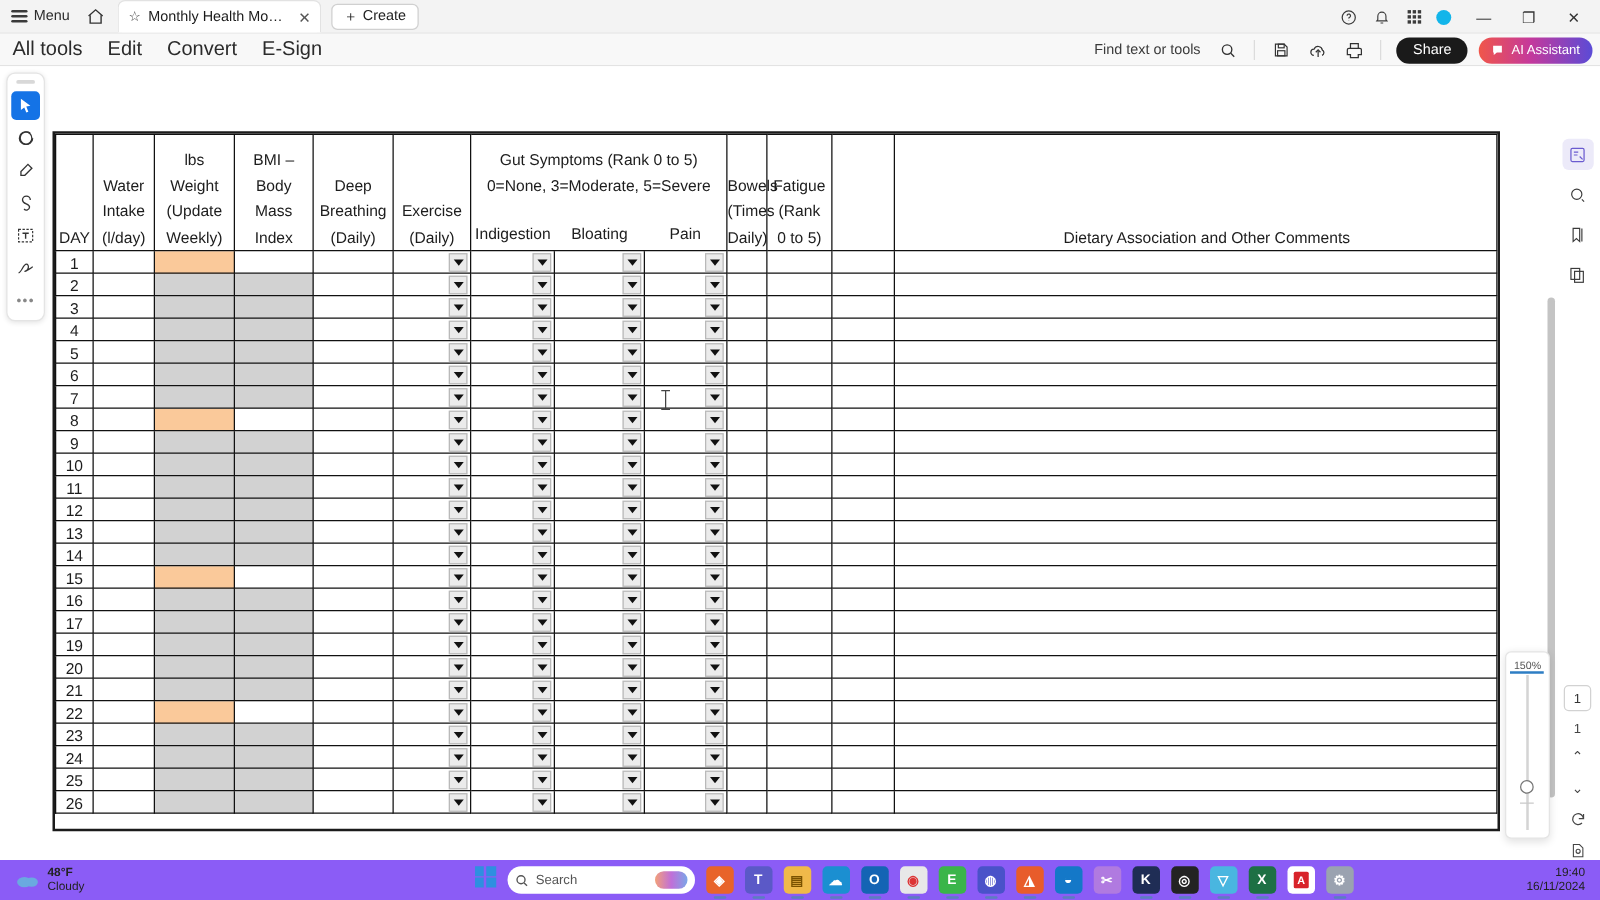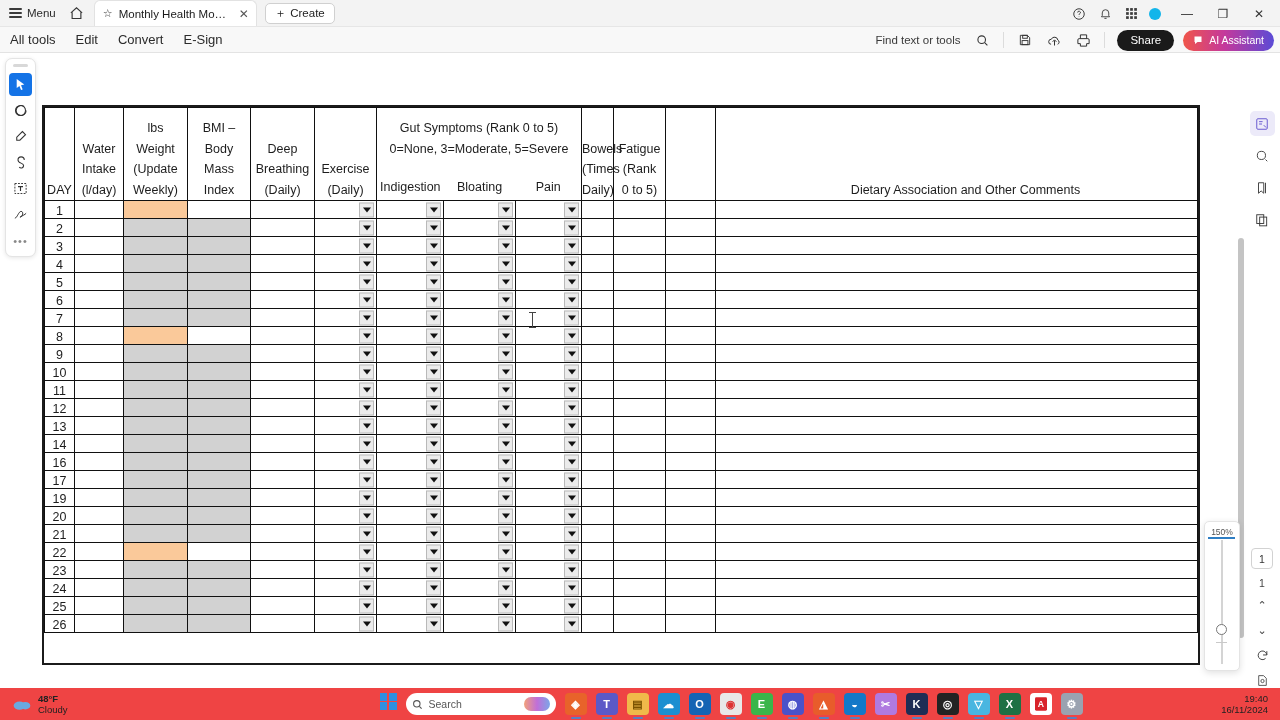--- a/index.html
+++ b/index.html
@@ -32,21 +32,21 @@
     margin-left:8px; height:21px; border:1px solid #d0d0d0; border-radius:5px;
     background:#fff; display:flex; align-items:center; gap:4px; padding:0 9px; font-size:11.5px; color:#222;
   }
   .tb-right{ position:absolute; right:4px; top:0; height:27px; display:flex; align-items:center; gap:2px;}
   .tb-ic{ width:24px; height:24px; display:flex; align-items:center; justify-content:center; color:#3c3c3c; font-size:13px;}
   .blue-dot{ width:12px;height:12px;border-radius:50%;background:#12b5ea; margin:0 7px 0 4px;}
   .wbtn{ width:34px; height:27px; display:flex; align-items:center; justify-content:center; font-size:12px; color:#333;}
 
   
   .menubar{ height:26px; background:#f8f8f8; display:flex; align-items:center; border-bottom:1px solid #e3e3e3; position:relative;}
-  .menubar .mi{ padding:0 10px; font-size:13px; color:#2b2b2b;}
+  .menubar .mi{ padding:0 10px; font-size:16px; color:#2b2b2b;}
   .mb-right{ position:absolute; right:6px; top:0; height:26px; display:flex; align-items:center; gap:3px;}
   .findbox{ display:flex; align-items:center; gap:16px; font-size:11.5px; color:#3a3a3a; padding-right:6px;}
   .vsep{ width:1px; height:16px; background:#dcdcdc; margin:0 5px;}
   .mb-ic{ width:26px; height:22px; display:flex; align-items:center; justify-content:center; color:#333;}
   .share-btn{
     height:21px; background:#1a1a1a; color:#fff; border-radius:11px; font-size:11.5px;
     display:flex; align-items:center; padding:0 13px; margin-left:4px;
   }
   .ai-btn{
     height:21px; border-radius:11px; font-size:10.5px; color:#fff; display:flex; align-items:center;
@@ -158,21 +158,21 @@
 
   
   .statusbar{
     position:absolute; left:0; bottom:0; width:1280px; height:14px;
     background:#ededed; font-size:9.5px; color:#555; display:flex; align-items:center; padding-left:8px;
   }
 
   
   .taskbar{
     position:absolute; left:0; bottom:0; width:1280px; height:32px;
-    background:#ef4444; display:flex; align-items:center; z-index:40;
+    background:#8b5cf6; display:flex; align-items:center; z-index:40;
   }
   .weather{ display:flex; align-items:center; gap:6px; padding-left:12px; width:300px;}
   .wx-t{ font-size:9.5px; line-height:11px; color:#222;}
   .wx-t b{ display:block; font-weight:bold;}
   .tb-center{ flex:1; display:flex; align-items:flex-start; justify-content:center; gap:9px;}
   .winlogo{ width:17px;height:17px;display:grid;grid-template-columns:1fr 1fr;grid-gap:1.5px;}
   .winlogo i{ background:#2e8fe0; display:block;}
   .searchpill{
     width:150px;height:22px;background:#fff;border-radius:12px;display:flex;align-items:center;
     gap:6px;padding:0 6px; font-size:10.5px;color:#555; position:relative;
@@ -779,20 +779,43 @@
             </td>
             <td class="dd">
               <span class="tri"></span>
             </td>
             <td></td>
             <td></td>
             <td></td>
             <td class="cmt"></td>
           </tr>
           <tr>
+            <td class="daycell">15</td>
+            <td></td>
+            <td class="peachcell"></td>
+            <td class=""></td>
+            <td></td>
+            <td class="dd">
+              <span class="tri"></span>
+            </td>
+            <td class="dd">
+              <span class="tri"></span>
+            </td>
+            <td class="dd">
+              <span class="tri"></span>
+            </td>
+            <td class="dd">
+              <span class="tri"></span>
+            </td>
+            <td></td>
+            <td></td>
+            <td></td>
+            <td class="cmt"></td>
+          </tr>
+          <tr>
             <td class="daycell">16</td>
             <td></td>
             <td class="shade"></td>
             <td class="shade"></td>
             <td></td>
             <td class="dd">
               <span class="tri"></span>
             </td>
             <td class="dd">
               <span class="tri"></span>

